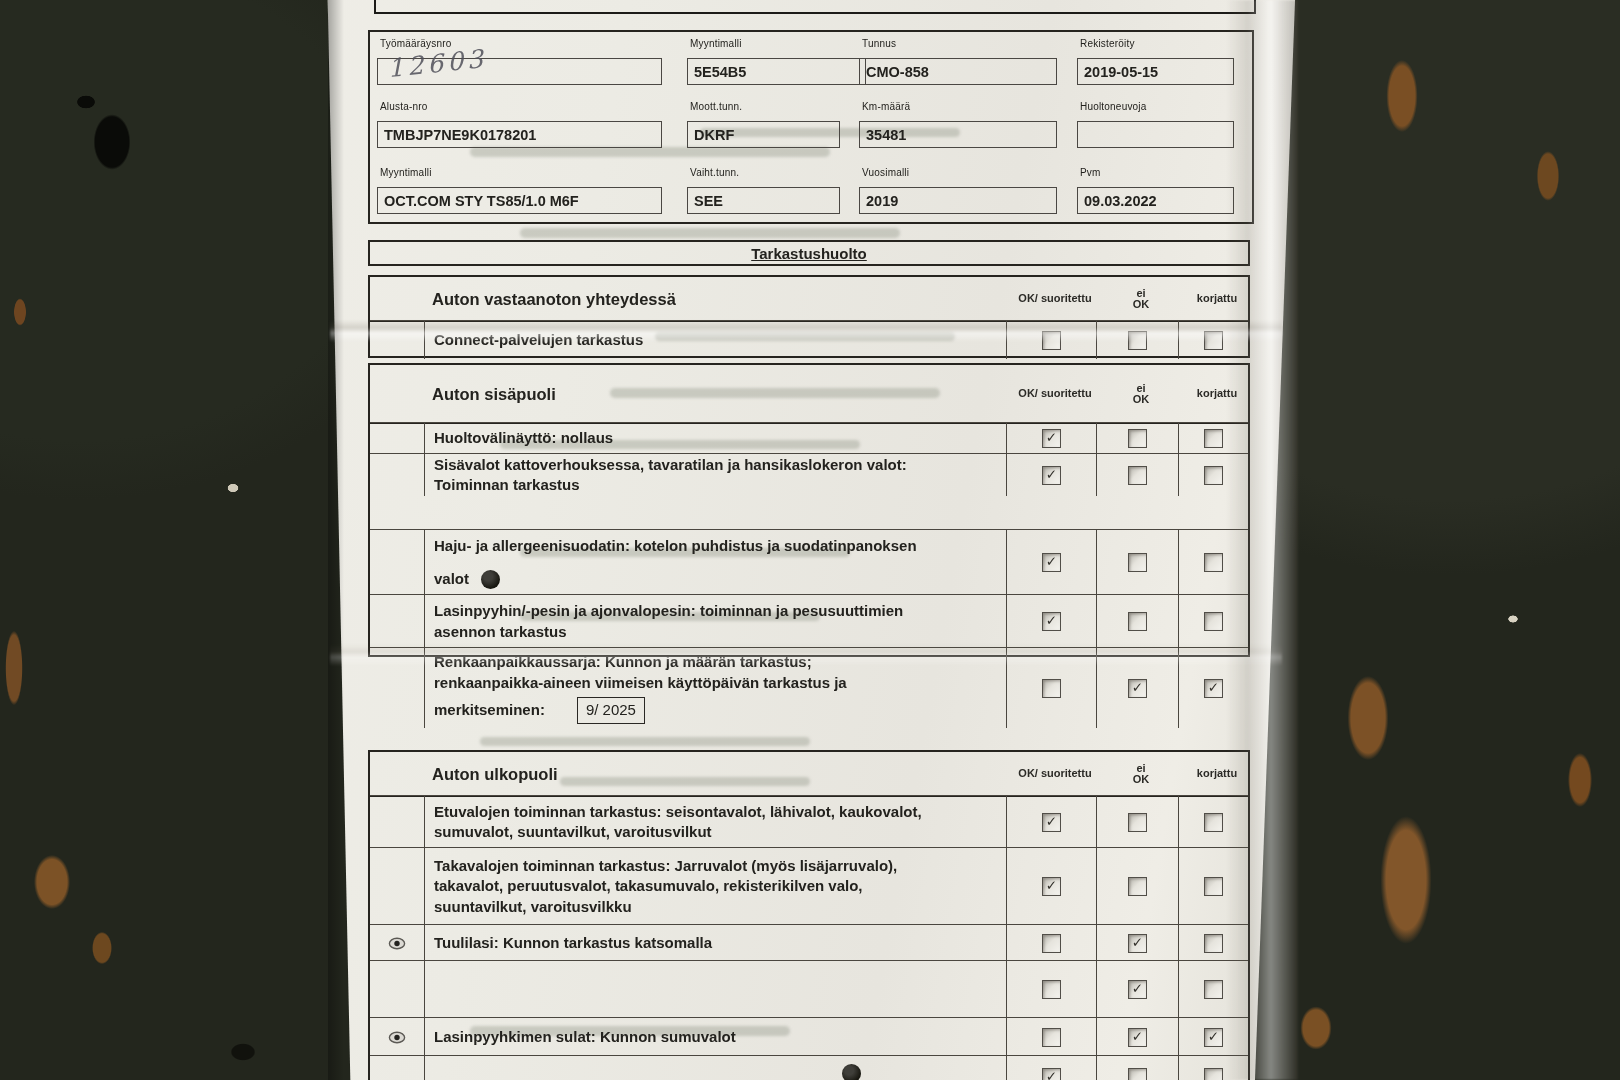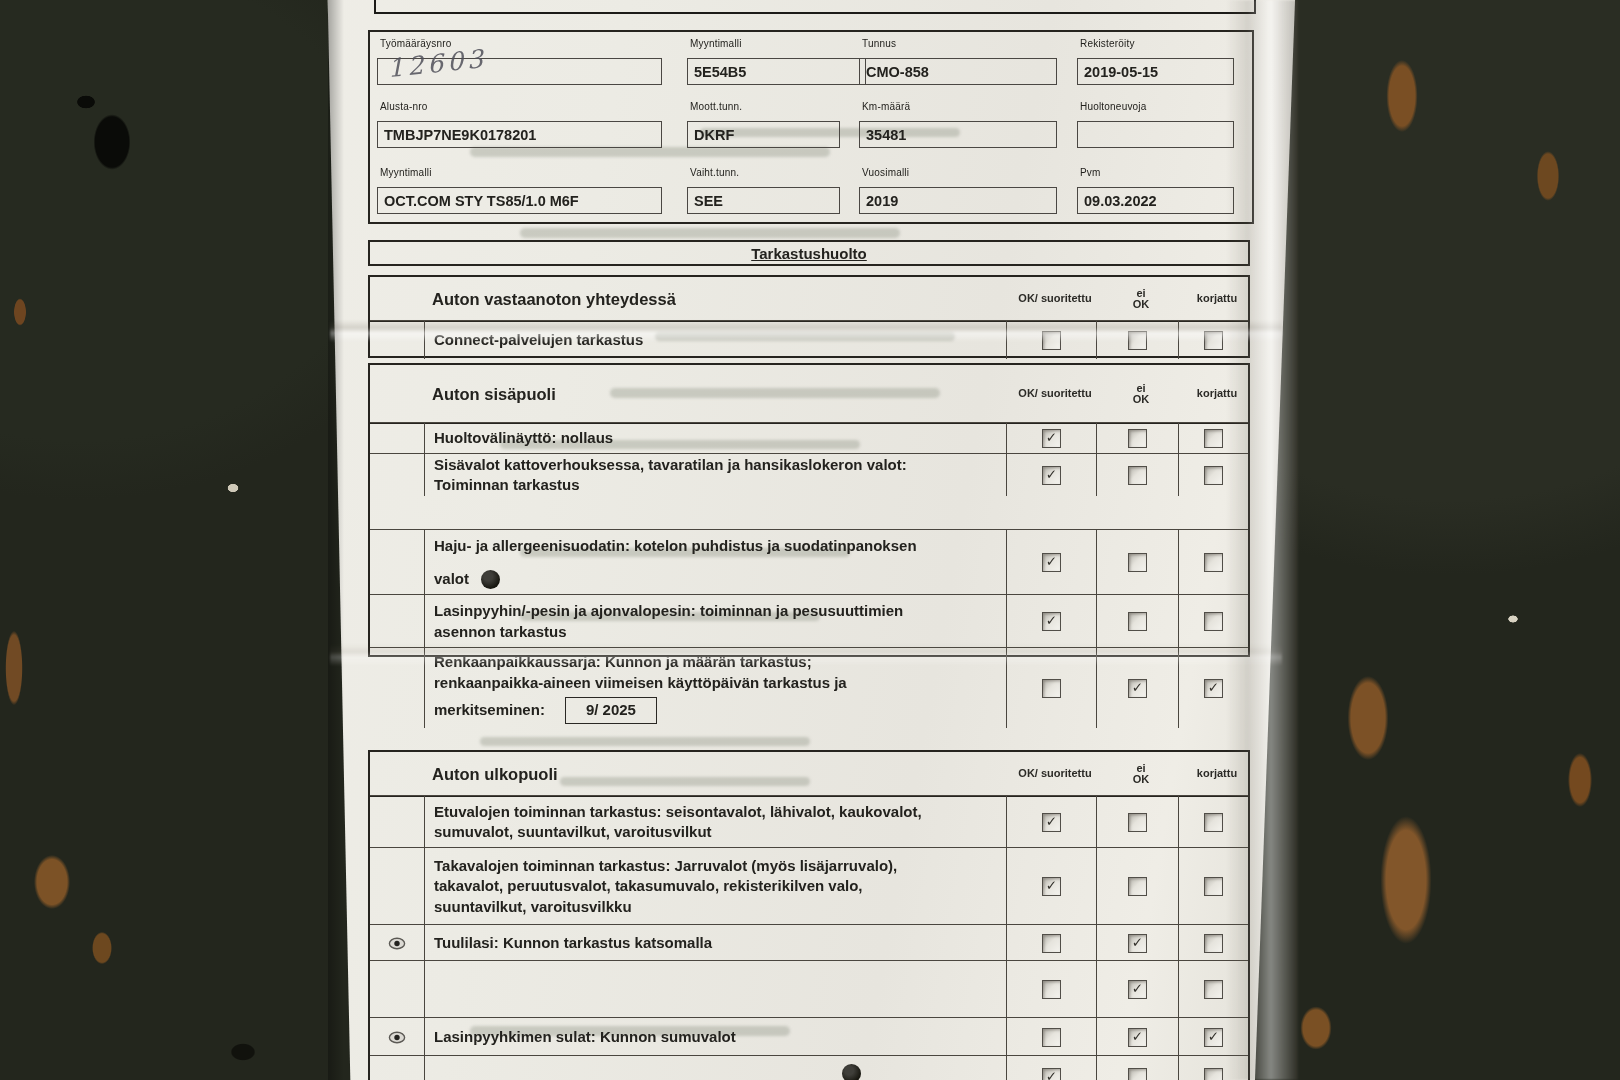--- a/index.html
+++ b/index.html
@@ -72,22 +72,22 @@
   .cell.ok{right:152px;width:90px;}
   .cell.ei{right:70px;width:82px;}
   .cell.ko{right:0;width:70px;}
   .gap{margin-top:13px;display:flex;align-items:center;gap:12px;}
   .cb{width:17px;height:17px;border:1.6px solid #514e48;box-sizing:content-box;
     background:linear-gradient(135deg,#b9b7af 0%,#e6e4dd 45%,#f4f3ee 100%);
     box-shadow:inset 1.5px 1.5px 2.5px rgba(60,55,45,.35);
     display:flex;align-items:center;justify-content:center;}
   .cb.checked::after{content:"✓";font-family:"DejaVu Sans",sans-serif;font-size:13.5px;
     font-weight:700;color:#34322d;line-height:1;margin-top:-1px;}
-  .minibox{display:inline-block;border:1.9px solid #2a2824;padding:2px 20px;margin-left:8px;
-    font-weight:700;font-size:15px;}
+  .minibox{display:inline-block;border:1.9px solid #2a2824;padding:2px 8px;margin-left:20px;
+    font-weight:400;font-size:15px;}
   .dot{width:19px;height:19px;border-radius:50%;display:inline-block;
     background:radial-gradient(circle at 38% 35%,#3f3e39 0 25%,#17160f 70%);}
   .dot.abs{position:absolute;left:472px;top:8px;}
   .eye{display:inline-flex;}
 </style>
 </head>
 <body>
 
 <div class="stage">
 

